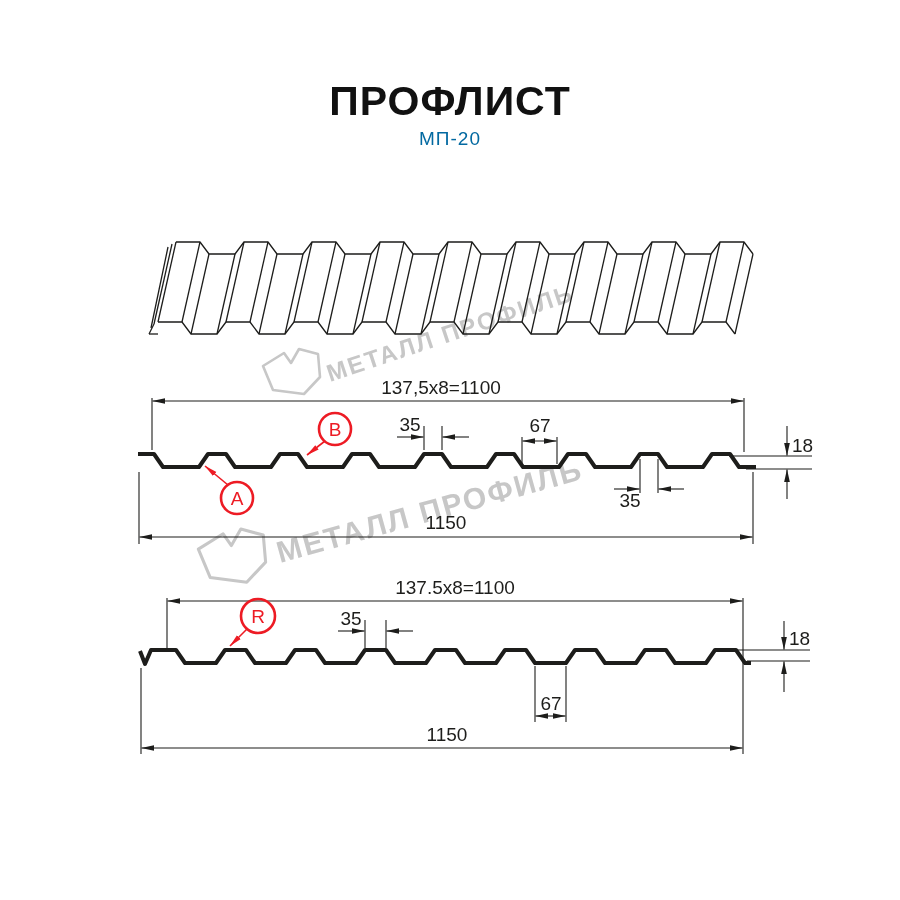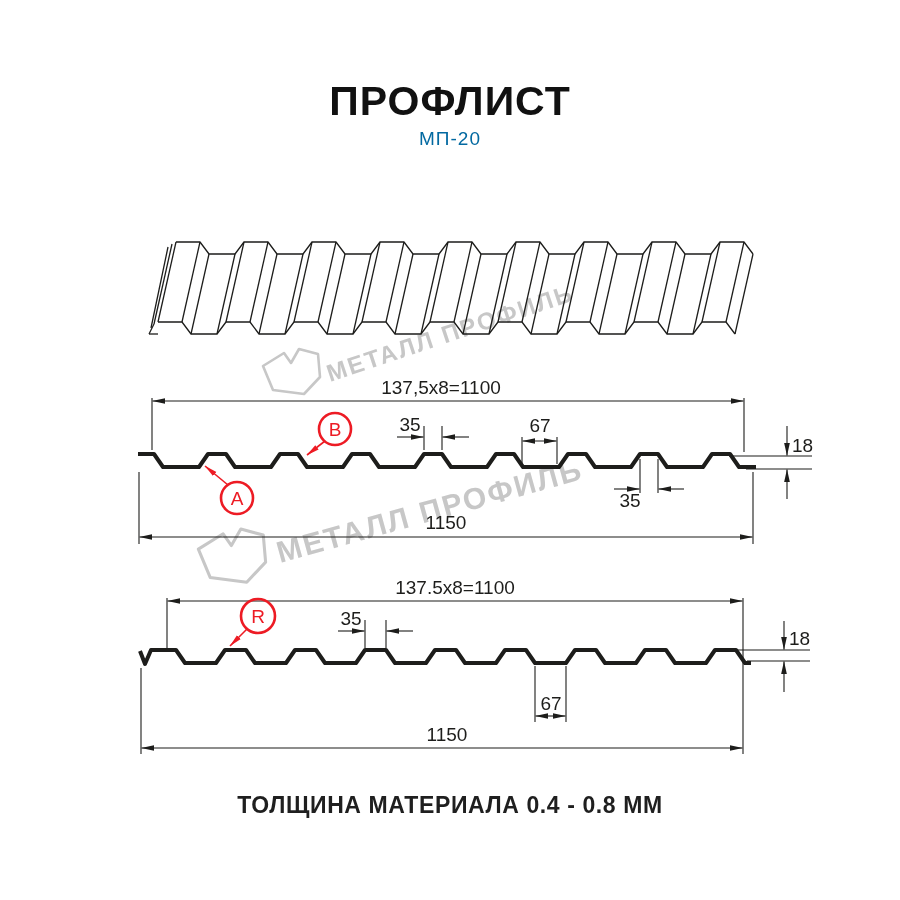--- a/index.html
+++ b/index.html
@@ -184,14 +184,13 @@
       <text class="dim" x="447" y="741">1150</text>
 
       <polyline id="profile2" class="thick" points="140,651 145,664 151,650 176,650 185,663 216,663 225,650 246,650 255,663 286,663 295,650 316,650 325,663 356,663 365,650 386,650 395,663 426,663 435,650 456,650 465,663 496,663 505,650 526,650 535,663 566,663 575,650 596,650 605,663 636,663 645,650 666,650 675,663 706,663 715,650 736,650 745,663 751,663"></polyline>
 
       <line class="redline" x1="247" y1="629" x2="230" y2="646" marker-end="url(#ar)"></line>
       <circle class="redcirc" cx="258" cy="616" r="17"></circle>
       <text class="lbl" x="258" y="623" font-size="21">R</text>
     </g>
   </svg>
 
-  <div class="footer-note">ТОЛЩИНА МАТЕРИАЛА 0.4 - 0.8 ММ</div>
 </div>
 
 </body></html>

